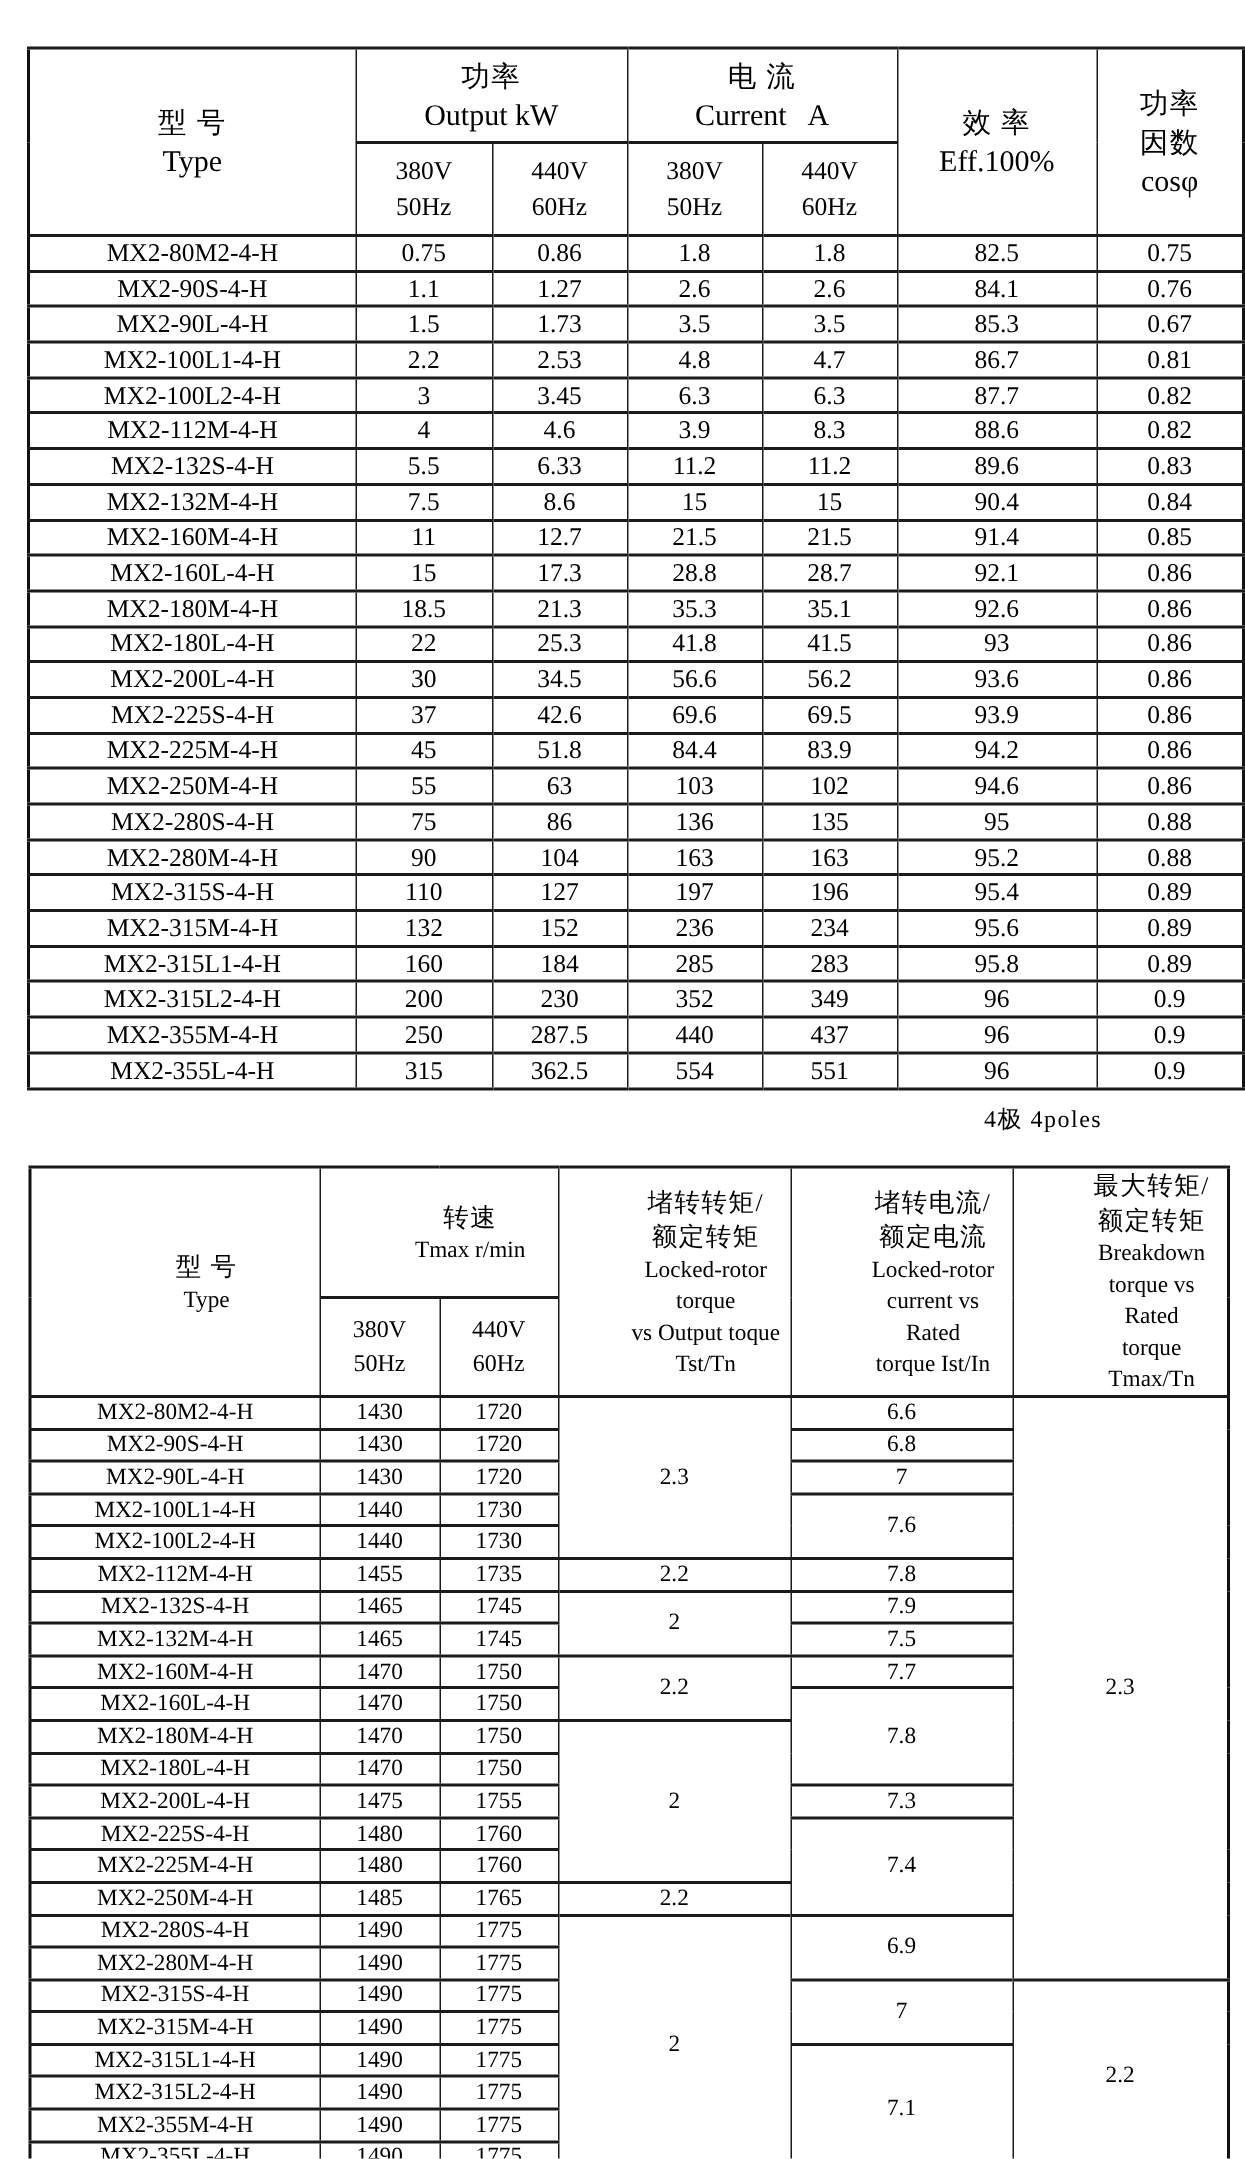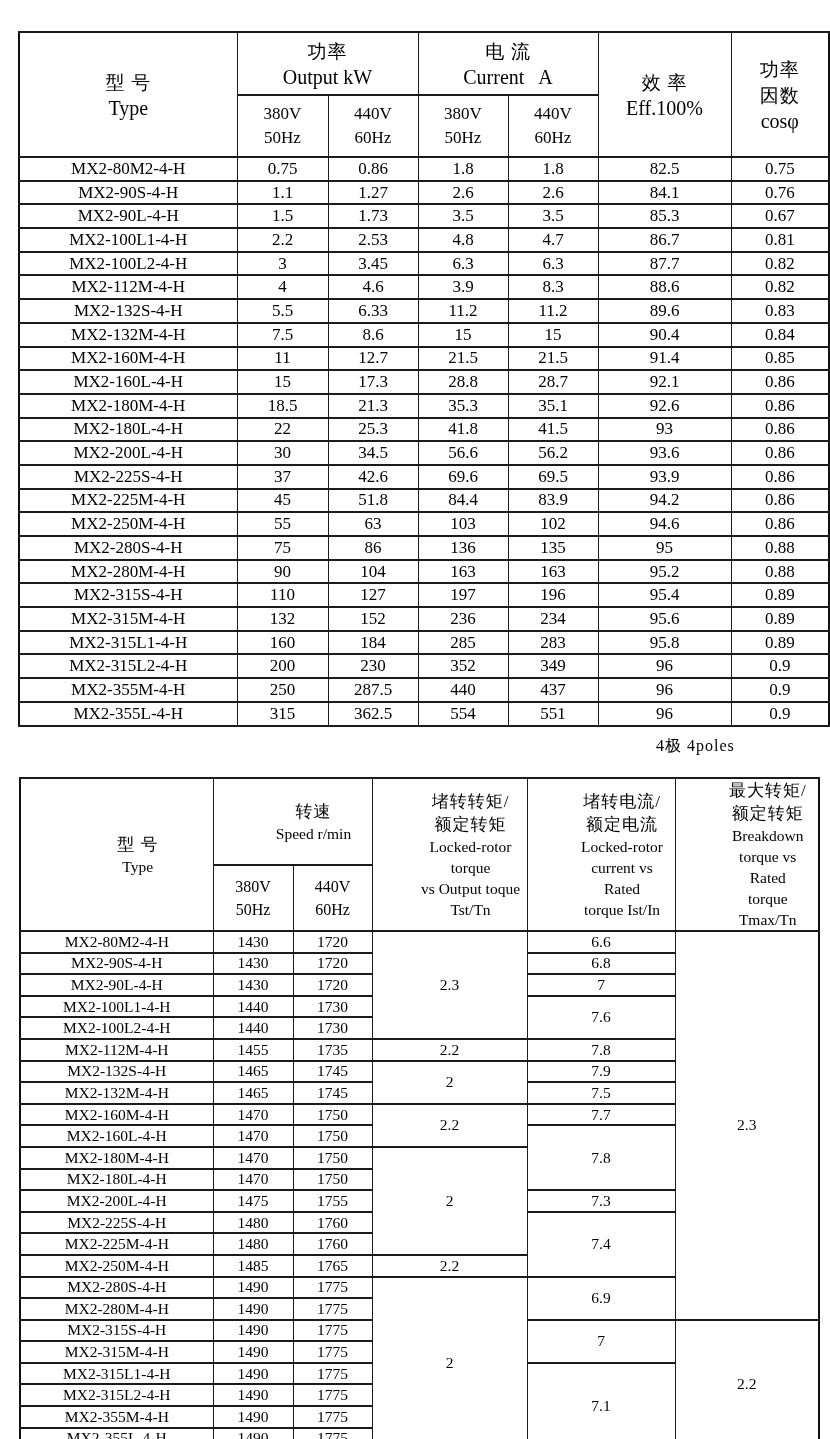--- a/index.html
+++ b/index.html
@@ -327,21 +327,21 @@
         <col style="width:144px">
     </colgroup>
     <thead>
       <tr class="tier1">
         <th rowspan="2">
           <div class="zh">型 号</div>
           <div class="en">Type</div>
         </th>
         <th colspan="2">
           <div class="zh">转速</div>
-          <div class="en">Speed r/min</div>
+          <div class="en">Tmax r/min</div>
         </th>
         <th rowspan="2">
           <div class="zh">堵转转矩/</div>
           <div class="zh">额定转矩</div>
           <div class="en">Locked-rotor torque</div>
           <div class="en">vs Output toque</div>
           <div class="en">Tst/Tn</div>
         </th>
         <th rowspan="2">
           <div class="zh">堵转电流/</div>

